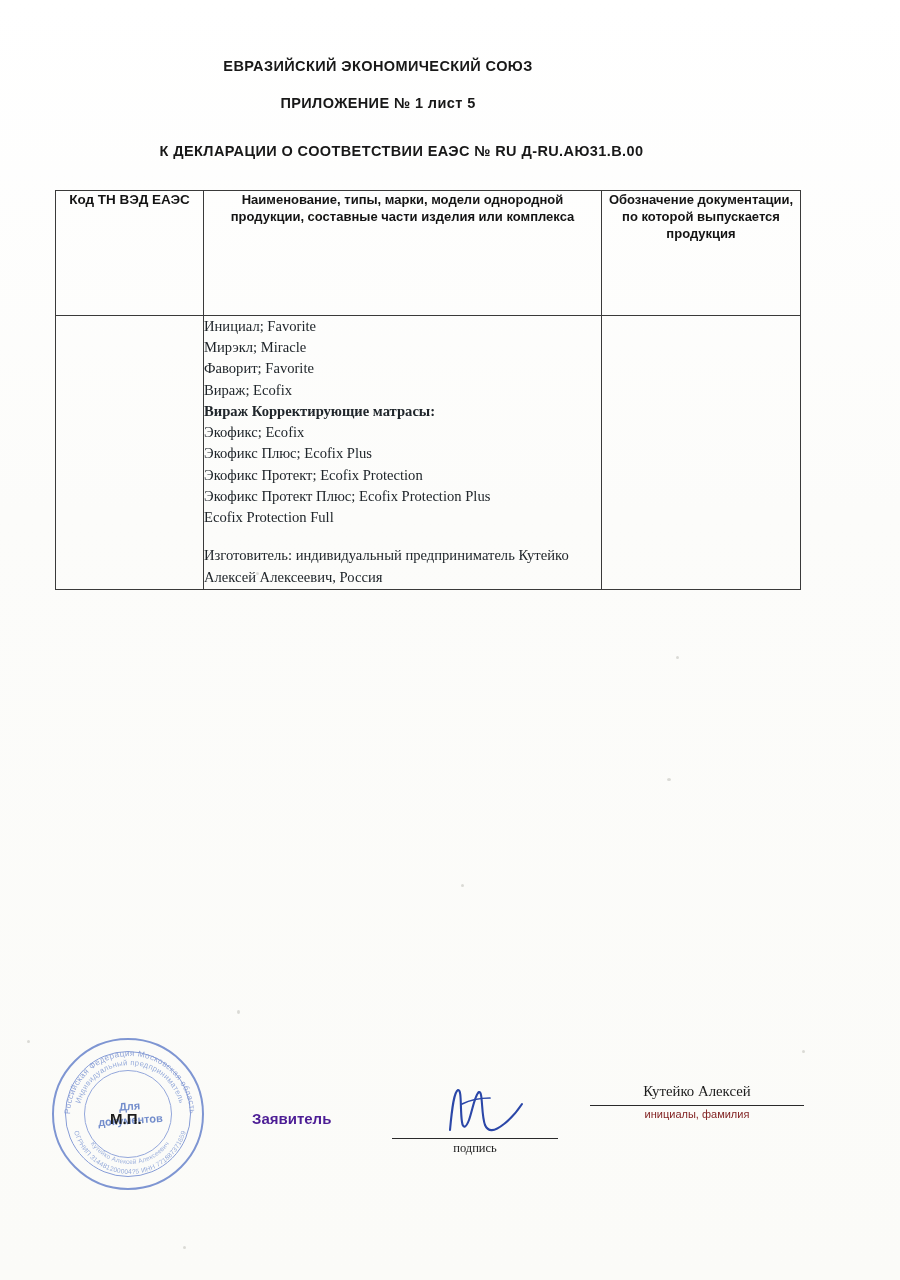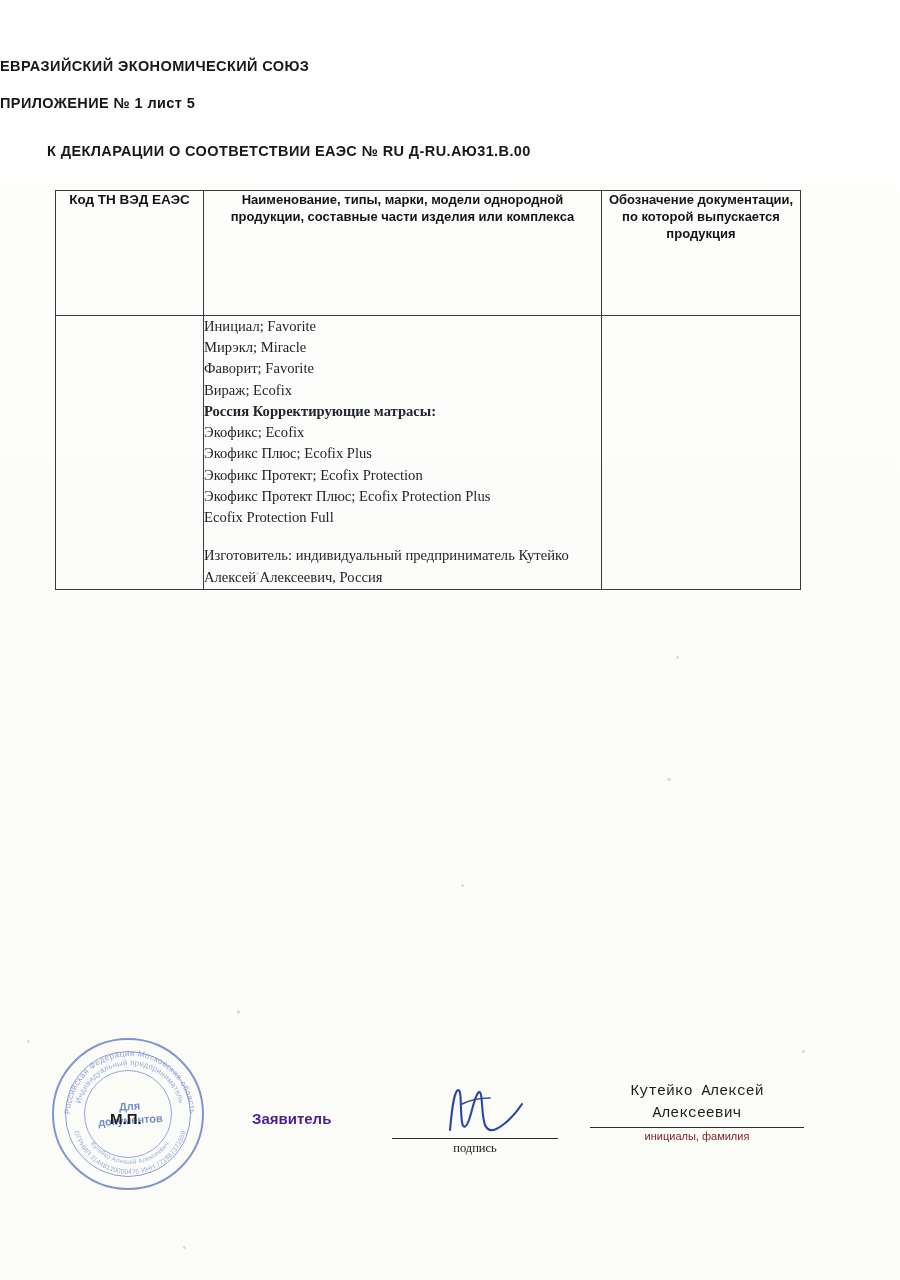--- a/index.html
+++ b/index.html
@@ -26,21 +26,21 @@
     position: absolute;
     inset: 0;
     background: linear-gradient(180deg, #ffffff 0%, #fcfcfa 40%, #fbfbf8 100%);
     pointer-events: none;
   }
   .header {
     position: absolute;
     top: 58px;
     left: 0;
     width: 756px;
-    text-align: left;
+    text-align: center;
   }
   .header-line {
     font-weight: bold;
     font-size: 14.5px;
     letter-spacing: 0.4px;
     color: #181818;
     margin-bottom: 21px;
     white-space: nowrap;
   }
   .header-line.l2 { margin-bottom: 32px; }
@@ -182,21 +182,21 @@
     padding-top: 2px;
   }
   .name-slot {
     position: absolute;
     left: 590px;
     top: 52px;
     width: 214px;
     text-align: center;
   }
   .name-slot .nm {
-    font-family: Liberation Mono, monospace;
+    font-family: Liberation Serif, serif;
     font-size: 14.8px;
     line-height: 1.35;
     color: #1c1c1c;
     padding-bottom: 2px;
   }
   .name-slot .rule2 {
     border-bottom: 1.3px solid #2a2a2a;
     height: 1px;
   }
   .name-slot .cap {
@@ -247,21 +247,21 @@
       </tr>
     </thead>
     <tbody>
       <tr>
         <td class="body-cell"></td>
         <td class="body-cell">
           <div class="ln">Инициал; Favorite</div>
           <div class="ln">Мирэкл;  Miracle</div>
           <div class="ln">Фаворит; Favorite</div>
           <div class="ln">Вираж;   Ecofix</div>
-          <div class="ln b">Россия Корректирующие матрасы:</div>
+          <div class="ln b">Вираж Корректирующие матрасы:</div>
           <div class="ln">Экофикс; Ecofix</div>
           <div class="ln">Экофикс Плюс; Ecofix Plus</div>
           <div class="ln">Экофикс Протект; Ecofix Protection</div>
           <div class="ln">Экофикс Протект Плюс; Ecofix Protection Plus</div>
           <div class="ln">Ecofix Protection Full</div>
           <div class="gap"></div>
           <div class="mfg">Изготовитель: индивидуальный предприниматель Кутейко</div>
           <div class="mfg">Алексей Алексеевич, Россия</div>
         </td>
         <td class="body-cell"></td>
@@ -306,18 +306,17 @@
         <svg class="sign-glyph" viewBox="0 0 100 60">
           <path d="M18 50 C20 28 22 12 26 10 C30 9 28 30 30 42 C31 49 34 48 37 40 C40 32 43 14 47 12 C51 11 49 34 53 45 C56 52 62 52 72 44 C80 38 86 30 90 24" fill="none" stroke="#2b47a8" stroke-width="2.1" stroke-linecap="round"></path>
           <path d="M30 24 C38 20 48 18 58 18" fill="none" stroke="#2b47a8" stroke-width="1.7" stroke-linecap="round"></path>
         </svg>
       </div>
       <div class="cap">подпись</div>
     </div>
 
     <div class="name-slot">
       <div class="nm">Кутейко Алексей</div>
-      <div class="nm">Алексеевич</div>
       <div class="rule2"></div>
       <div class="cap">инициалы, фамилия</div>
     </div>
   </div>
 </div>
 
 </body></html>

